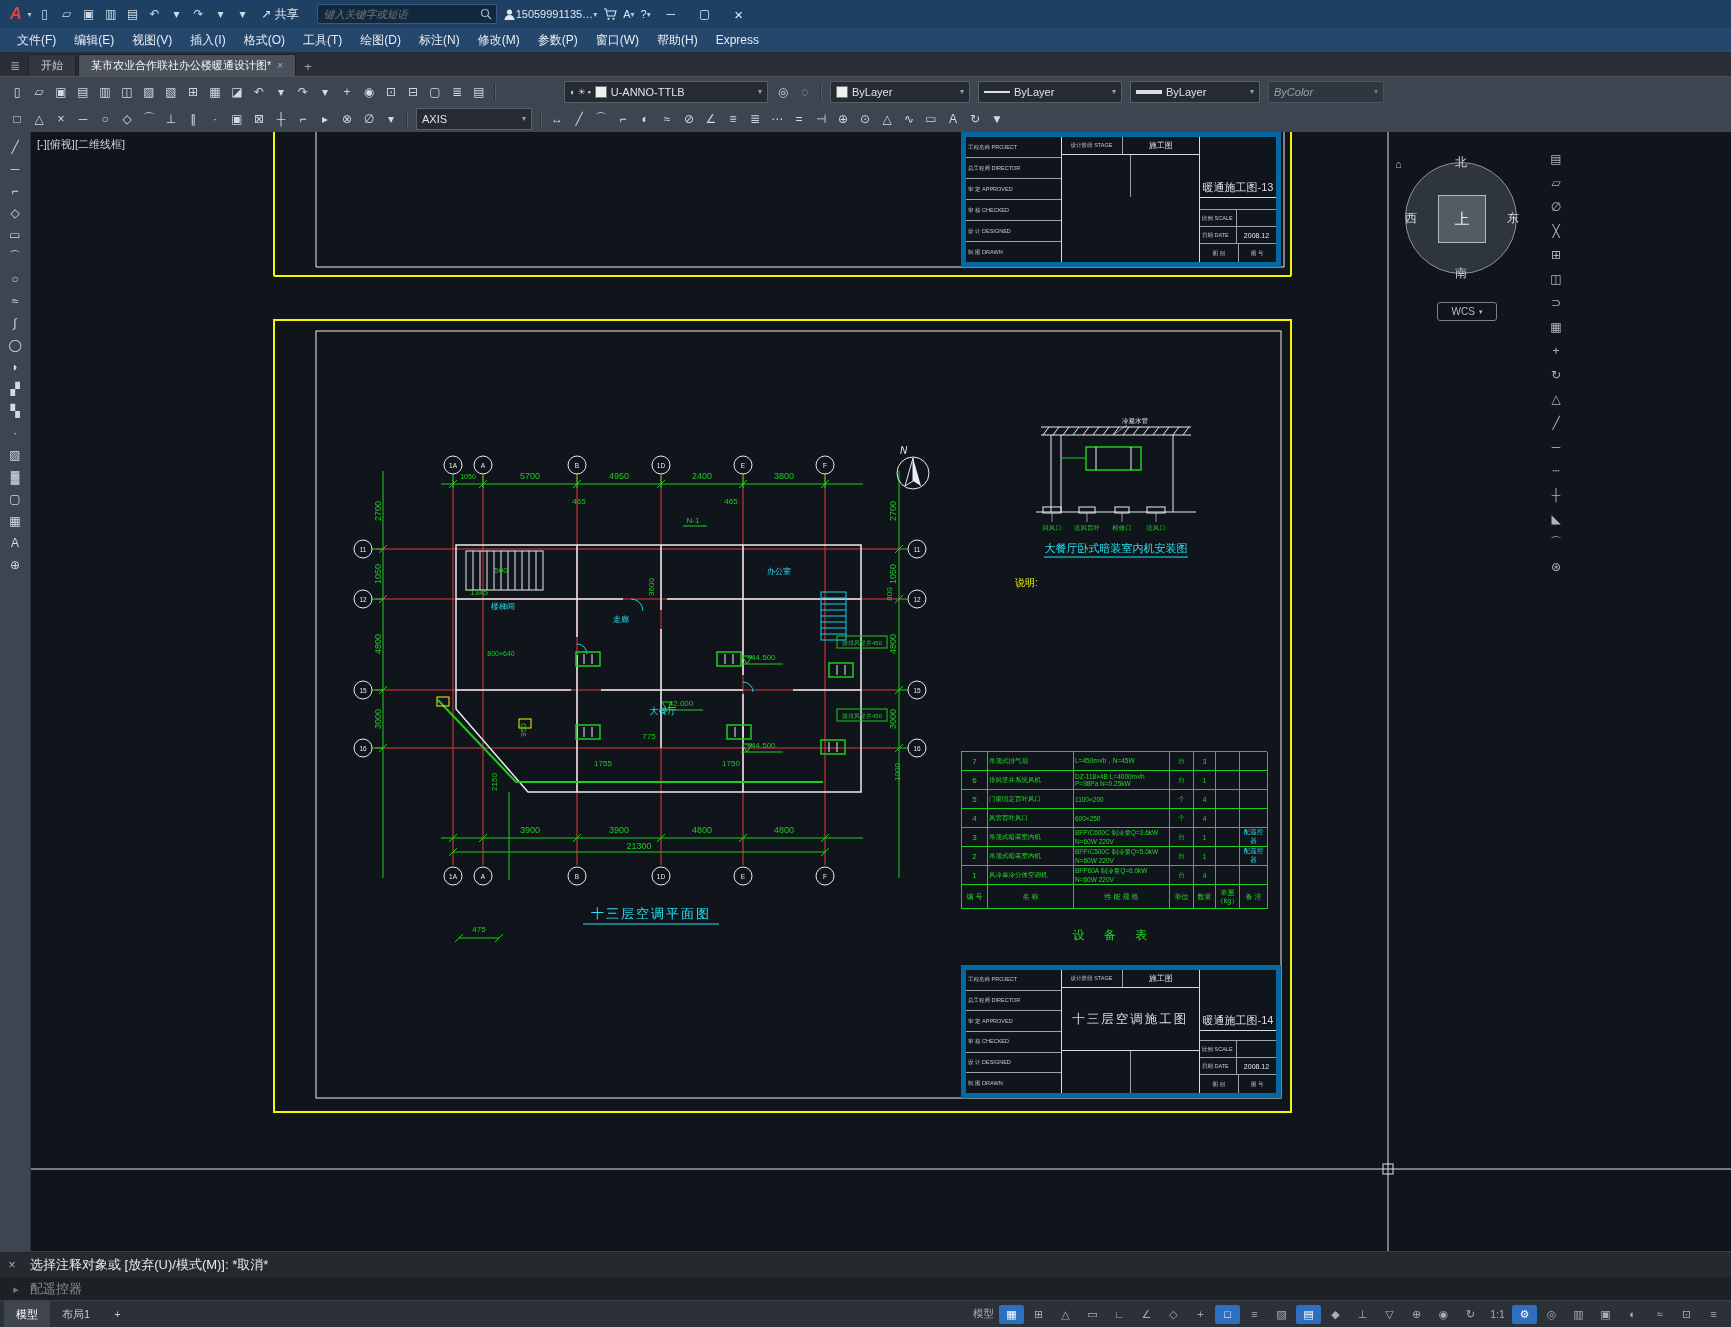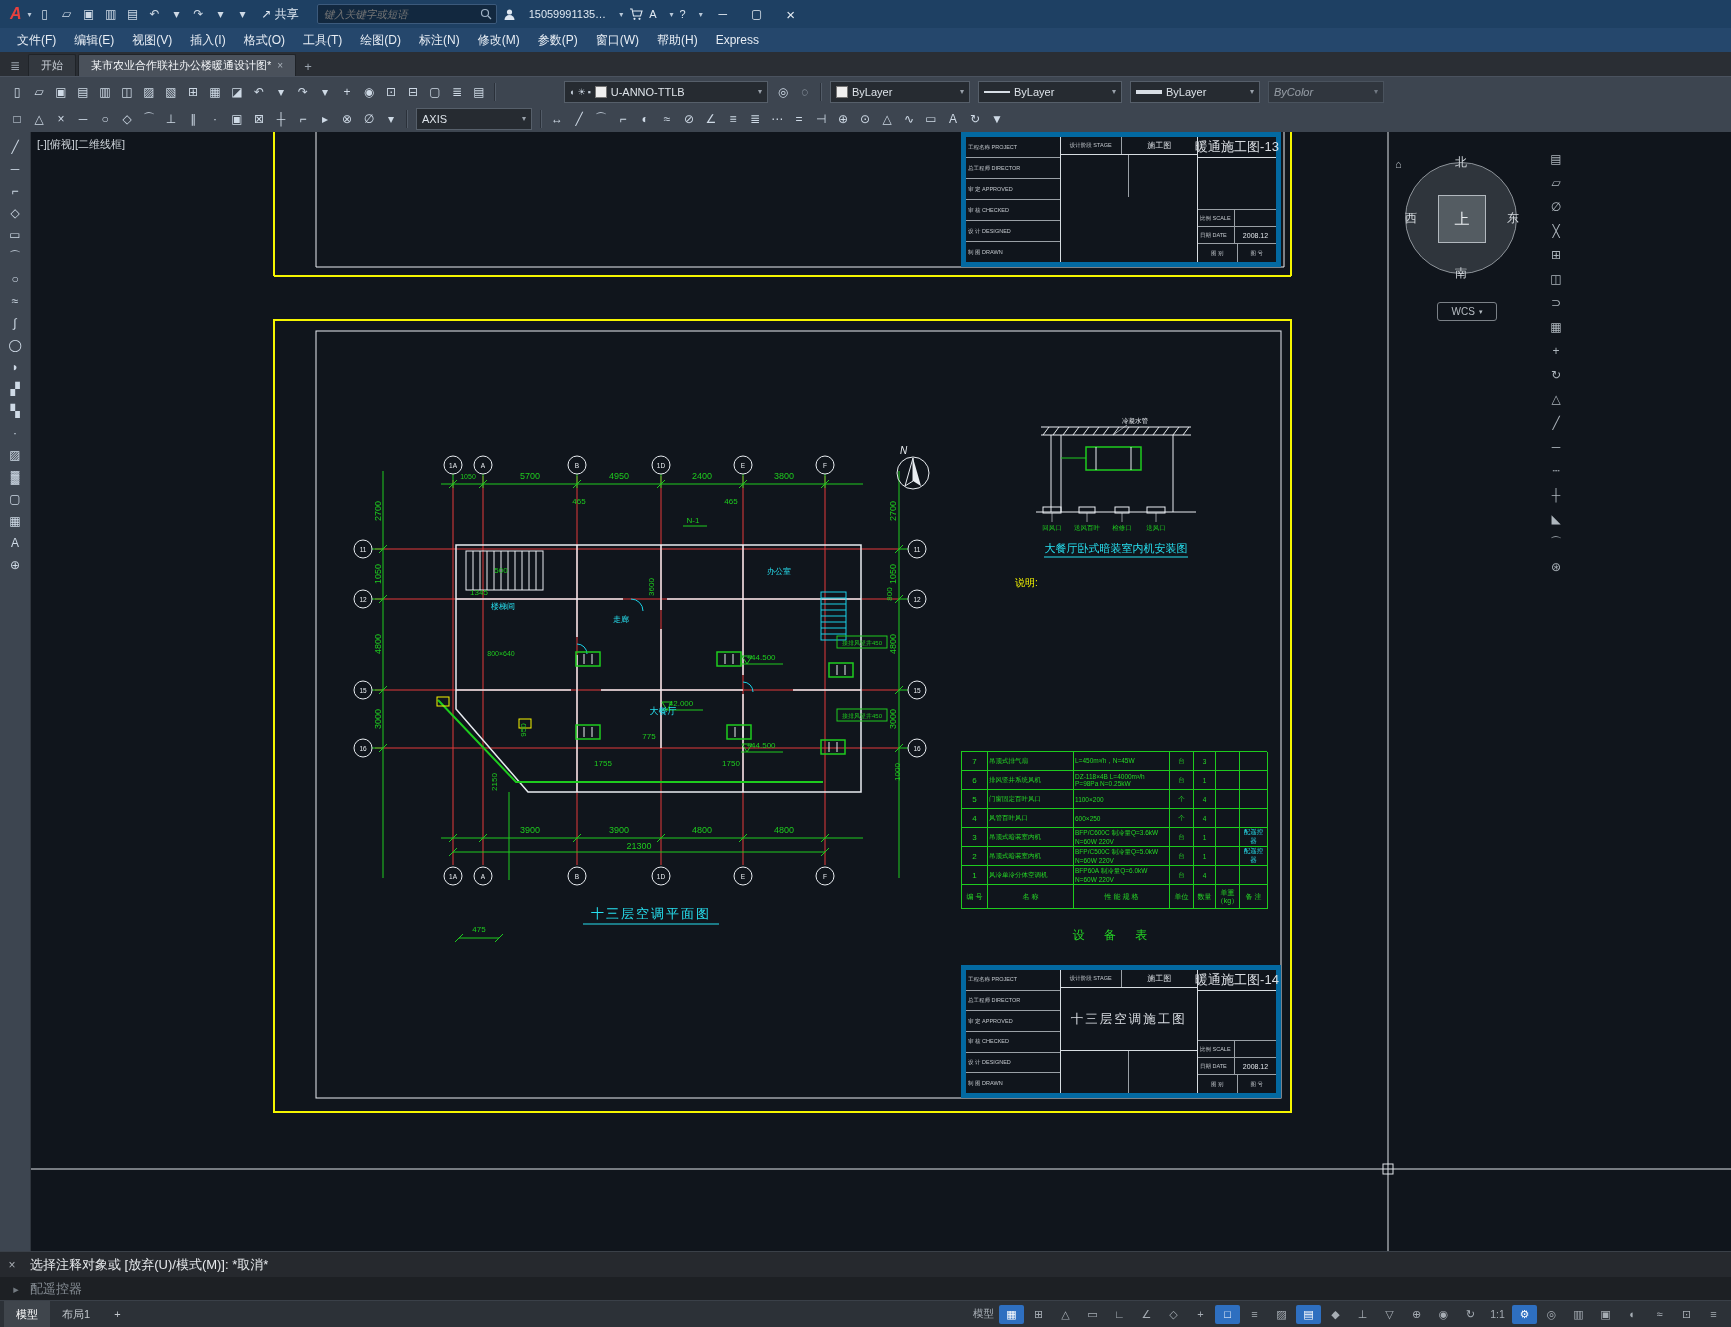--- a/index.html
+++ b/index.html
@@ -13,21 +13,21 @@
   .qat-icon,.icon{display:inline-flex;align-items:center;justify-content:center;width:22px;height:20px;
             color:#cfdae6;font-size:12px;cursor:default;}
   .qat-icon i,.icon i{font-style:normal;}
   .share-btn{display:flex;align-items:center;gap:3px;padding:0 6px;color:#dfe8f2;}
   .tb-title{flex:1;display:flex;justify-content:center;gap:14px;white-space:nowrap;color:#e9eff6;font-size:12.5px;}
   .searchwrap{display:flex;align-items:center;background:#12283f;border:1px solid #3c5a7c;height:18px;
               width:170px;padding:0 4px;border-radius:2px;}
   .searchwrap input{flex:1;background:transparent;border:0;outline:0;color:#9fb2c6;font-size:10.5px;
               font-style:italic;font-family:inherit;width:100%;}
   .tb-right{display:flex;align-items:center;gap:6px;margin-left:10px;}
-  .tb-mini{display:flex;align-items:center;gap:13px;color:#dfe8f2;font-size:11px;}
+  .tb-mini{display:flex;align-items:center;gap:0;color:#dfe8f2;font-size:11px;}
   .winbtn{width:28px;height:22px;display:inline-flex;align-items:center;justify-content:center;
           color:#e6edf4;font-size:12px;}
   
   .menubar{position:absolute;top:28px;left:0;right:0;height:24px;background:#25476c;display:flex;
            align-items:center;padding:0 8px;}
   .menu-item{color:#e7edf4;font-size:12px;padding:0 9px;height:100%;display:inline-flex;align-items:center;}
   
   .filetabs{position:absolute;top:52px;left:0;right:0;height:24px;background:#2a2e34;display:flex;
             align-items:flex-end;padding:0 4px;gap:2px;}
   .ft-menu{width:22px;height:20px;display:flex;align-items:center;justify-content:center;color:#9aa3ad;font-size:12px;}
@@ -102,22 +102,22 @@
   .tb-stage{height:18px;display:flex;border-bottom:1px solid #d7dce1;box-sizing:border-box;}
   .tb-stage .s1{width:60px;font-size:5.5px;color:#c3c8cd;border-right:1px solid #9aa0a6;display:flex;
                 align-items:center;justify-content:center;}
   .tb-stage .s2{flex:1;font-size:8px;display:flex;align-items:center;justify-content:center;}
   .tb-big{flex:1;display:flex;align-items:center;justify-content:center;font-size:12.5px;
           letter-spacing:2px;border-bottom:1px solid #d7dce1;white-space:nowrap;}
   .tb-blank{height:42px;display:flex;}
   .tb-blank div{flex:1;border-right:1px solid #9aa0a6;}
   .tb-blank div:last-child{border-right:none;}
   .tb-colR{width:78px;display:flex;flex-direction:column;box-sizing:border-box;}
-  .tb-sheetno{height:20px;display:flex;align-items:center;justify-content:center;font-size:13px;
-              border-bottom:1px solid #d7dce1;white-space:nowrap;}
+  .tb-sheetno{height:20px;display:flex;align-items:center;justify-content:center;font-size:11px;
+              border-bottom:1px solid #d7dce1;white-space:nowrap;margin-top:40px;}
   .tb-rblank{flex:1;border-bottom:1px solid #9aa0a6;}
   .tb-kv{height:16px;display:flex;border-bottom:1px solid #9aa0a6;font-size:5.5px;color:#c3c8cd;}
   .tb-kv .k{width:34px;border-right:1px solid #9aa0a6;display:flex;align-items:center;padding-left:2px;}
   .tb-kv .v{flex:1;display:flex;align-items:center;justify-content:center;color:#e3e7eb;font-size:7px;}
   .tb-foot{height:18px;display:flex;font-size:5.5px;color:#c3c8cd;}
   .tb-foot div{flex:1;display:flex;align-items:center;justify-content:center;border-right:1px solid #9aa0a6;}
   .tb-foot div:last-child{border-right:none;}
   
   .cmd{position:absolute;left:0;right:0;bottom:26px;height:49px;background:#1d2024;border-top:1px solid #3a4048;}
   .cmd-history{height:25px;display:flex;align-items:center;background:#26292e;color:#e6e9ec;font-size:13px;gap:6px;}

